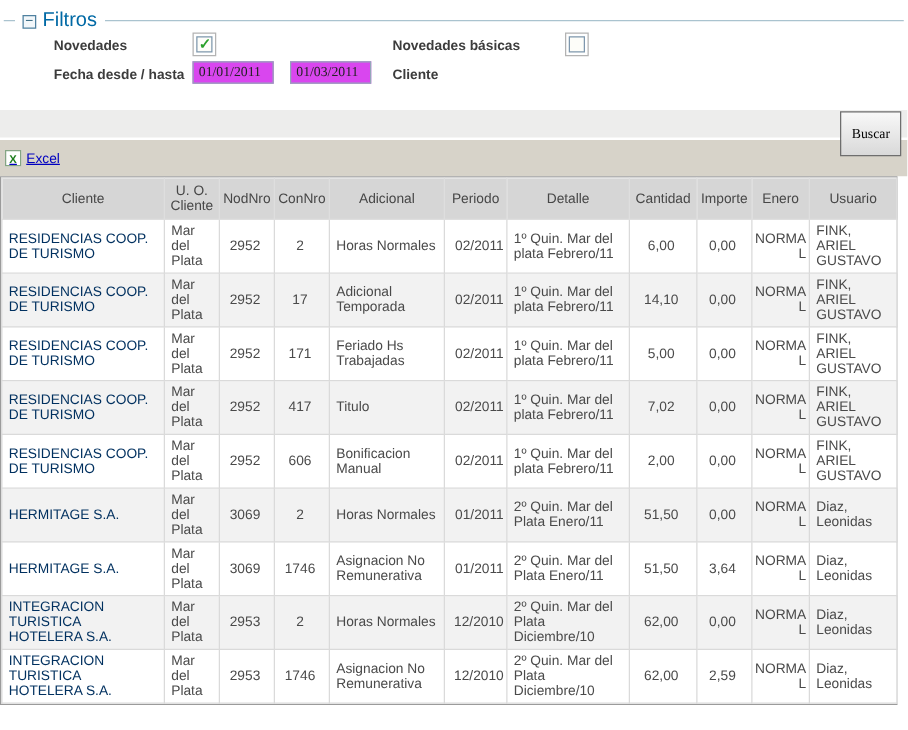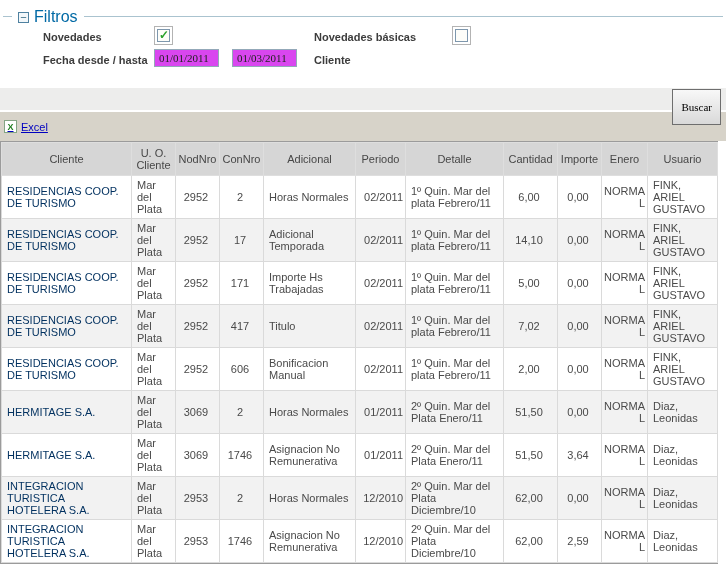--- a/index.html
+++ b/index.html
@@ -184,21 +184,21 @@
             <td class="c-num">14,10</td>
             <td class="c-num">0,00</td>
             <td class="c-center">NORMAL</td>
             <td>FINK, ARIEL GUSTAVO</td>
           </tr>
           <tr>
             <td class="c-cliente">RESIDENCIAS COOP. DE TURISMO</td>
             <td>Mar del Plata</td>
             <td class="c-num">2952</td>
             <td class="c-num">171</td>
-            <td>Importe Hs Trabajadas</td>
+            <td>Feriado Hs Trabajadas</td>
             <td class="c-center">02/2011</td>
             <td>1º Quin. Mar del plata Febrero/11</td>
             <td class="c-num">5,00</td>
             <td class="c-num">0,00</td>
             <td class="c-center">NORMAL</td>
             <td>FINK, ARIEL GUSTAVO</td>
           </tr>
           <tr class="alt">
             <td class="c-cliente">RESIDENCIAS COOP. DE TURISMO</td>
             <td>Mar del Plata</td>

